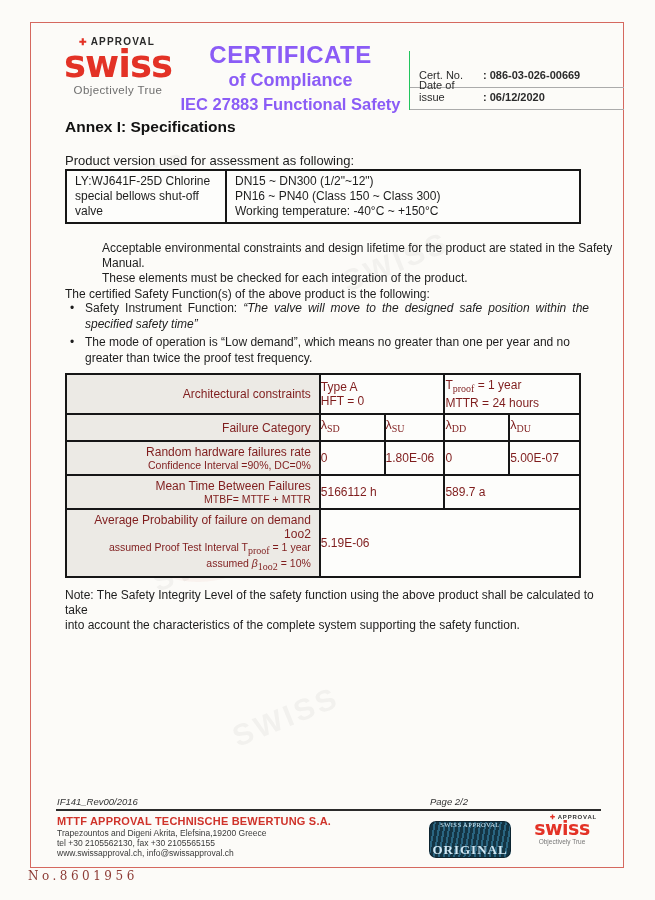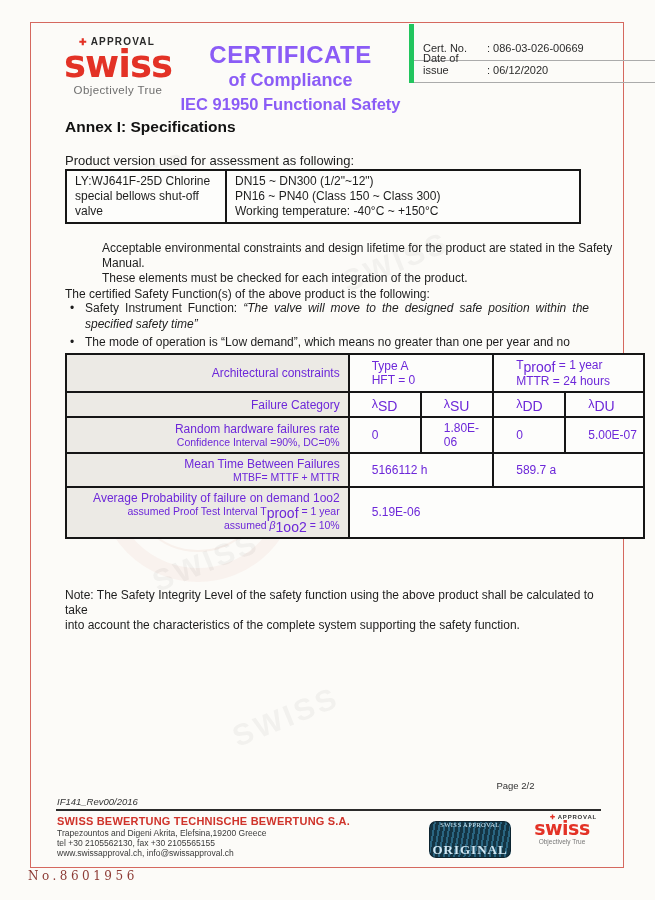--- a/index.html
+++ b/index.html
@@ -23,54 +23,54 @@
   .logo-brand { font-size:37px; font-weight:800; color:#e33226; letter-spacing:-1px; line-height:0.95; text-align:center; font-family:"DejaVu Sans", sans-serif; }
   .logo-tagline { font-size:11.5px; color:#6e6e6e; letter-spacing:0.4px; margin-top:2px; text-align:center; }
 
   
   .title { position:absolute; left:168px; top:41px; width:245px; text-align:center; font-weight:bold; color:#8b5cf6; }
   .title-1 { font-size:24px; letter-spacing:0.5px; }
   .title-2 { font-size:18px; margin-top:1px; }
   .title-3 { font-size:16.5px; margin-top:4px; white-space:nowrap; }
 
   
-  .cert-info { position:absolute; left:409px; top:24px; width:246px; border-left:5px solid #22c55e; }
+  .cert-info { position:absolute; left:409px; top:51px; width:215px; border-left:1px solid #22c55e; }
   .cert-row { display:flex; align-items:flex-end; border-bottom:1px solid #ababab; padding:0 0 6px 9px; font-size:11px; color:#2b2b2b; }
   .cert-row.first { height:37px; }
   .cert-row.second { height:22px; }
   .cert-label { width:64px; flex:none; }
-  .cert-value { font-weight:normal; white-space:nowrap; }
+  .cert-value { font-weight:bold; white-space:nowrap; }
 
   .annex-heading { position:absolute; left:65px; top:118px; font-size:15.5px; font-weight:bold; color:#111; }
   .product-intro { position:absolute; left:65px; top:153px; font-size:13px; }
 
   table.product-table { position:absolute; left:65px; top:169px; width:516px; border-collapse:collapse; font-size:12px; line-height:15px; }
   table.product-table td { border:2px solid #161616; vertical-align:top; padding:3px 8px; background:#fdfdfb; }
 
   .para { position:absolute; font-size:12px; line-height:15px; color:#1d1d1d; }
   .bullets { position:absolute; left:65px; top:301px; width:524px; font-size:12px; line-height:15.5px; list-style:none; }
   .bullet { position:relative; padding-left:20px; margin-bottom:3px; }
   .bullet::before { content:"•"; position:absolute; left:5px; }
   .bullet.justify { text-align:justify; }
   .quote-italic { font-style:italic; }
 
-  table.safety-table { position:absolute; left:65px; top:353px; width:580px; border-collapse:collapse; font-size:12px; line-height:14px; color:#6d28d9; }
+  table.safety-table { position:absolute; left:65px; top:373px; width:516px; border-collapse:collapse; font-size:12px; line-height:14px; color:#7f1d1d; }
   table.safety-table td { border:2px solid #161616; padding:3px 6px; vertical-align:middle; }
   table.safety-table td.lbl { background:#eceae5; text-align:right; padding-right:8px; }
-  table.safety-table td.val { background:#fdfdfb; text-align:left; padding-left:22px; }
+  table.safety-table td.val { background:#fdfdfb; text-align:left; padding-left:0; }
   .sub-lbl { font-size:10.5px; line-height:12px; }
-  table.safety-table sub { font-size:14px; }
+  table.safety-table sub { font-size:10px;font-family:Liberation Serif, serif; }
   .lam { font-size:12.5px; }
   tr.r1 td { height:34px; } tr.r2 td { height:25px; } tr.r3 td { height:32px;margin-top:19px; }
   tr.r4 td { height:32px; } tr.r5 td { height:36px; } tr.r6 td { height:45px; }
   .beta { font-style:italic; }
 
   
   .doc-ref { position:absolute; left:57px; top:796px; font-size:9.5px; font-style:italic; color:#333; }
-  .page-num { position:absolute; left:430px; top:780px; width:171px; text-align:center; font-size:9.5px; color:#333; }
+  .page-num { position:absolute; left:430px; top:796px; width:171px; text-align:left; font-size:9.5px; font-style:italic; color:#333; }
   .footer-line { position:absolute; left:56px; top:809px; width:545px; height:2px; background:#2b2b2b; }
   .company { position:absolute; left:57px; top:815px; font-size:11px; font-weight:bold; color:#cf332a; letter-spacing:0.2px; }
   .address { position:absolute; left:57px; top:829px; font-size:8.5px; line-height:9.8px; color:#3a3a3a; }
   .stamp { position:absolute; left:429px; top:821px; width:82px; height:37px; border-radius:7px;
     background:#143443; background-image:repeating-linear-gradient(100deg, rgba(64,150,190,0.5) 0 2px, rgba(10,30,45,0) 2px 5px);
     display:flex; flex-direction:column; justify-content:space-between; align-items:center;
     color:#cfe6f2; font-family:Liberation Serif, serif; box-shadow:0 0 0 1px #0d2430 inset; }
   .stamp-line1 { font-size:6.5px; letter-spacing:0.4px; }
   .stamp-line2 { font-size:13px; letter-spacing:1px; font-weight:bold; }
   .footer-logo { position:absolute; left:519px; top:813px; width:86px; text-align:center; }
@@ -99,21 +99,21 @@
     <div class="logo-approval">
       <span class="cross">✚</span><span>APPROVAL</span>
     </div>
     <div class="logo-brand">swiss</div>
     <div class="logo-tagline">Objectively True</div>
   </div>
 
   <div class="title">
     <div class="title-1">CERTIFICATE</div>
     <div class="title-2">of Compliance</div>
-    <div class="title-3">IEC 91950 Functional Safety</div>
+    <div class="title-3">IEC 27883 Functional Safety</div>
   </div>
 
   <div class="cert-info">
     <div class="cert-row first">
       <span class="cert-label">Cert. No.</span>
       <span class="cert-value">: 086-03-026-00669</span>
     </div>
     <div class="cert-row second">
       <span class="cert-label">Date of issue</span>
       <span class="cert-value">: 06/12/2020</span>
@@ -211,21 +211,21 @@
     </table>
 
   <div class="para" style="left:65px;top:588px;width:532px;">
     <div>Note: The Safety Integrity Level of the safety function using the above product shall be calculated to take</div>
     <div>into account the characteristics of the complete system supporting the safety function.</div>
   </div>
 
   <div class="doc-ref">IF141_Rev00/2016</div>
   <div class="page-num">Page 2/2</div>
   <div class="footer-line"></div>
-  <div class="company">SWISS BEWERTUNG TECHNISCHE BEWERTUNG S.A.</div>
+  <div class="company">MTTF APPROVAL TECHNISCHE BEWERTUNG S.A.</div>
   <div class="address">
     <div>Trapezountos and Digeni Akrita, Elefsina,19200 Greece</div>
     <div>tel +30 2105562130, fax +30 2105565155</div>
     <div>www.swissapproval.ch, info@swissapproval.ch</div>
   </div>
 
   <div class="stamp">
     <div class="stamp-line1">SWISS APPROVAL</div>
     <div class="stamp-line2">ORIGINAL</div>
   </div>

